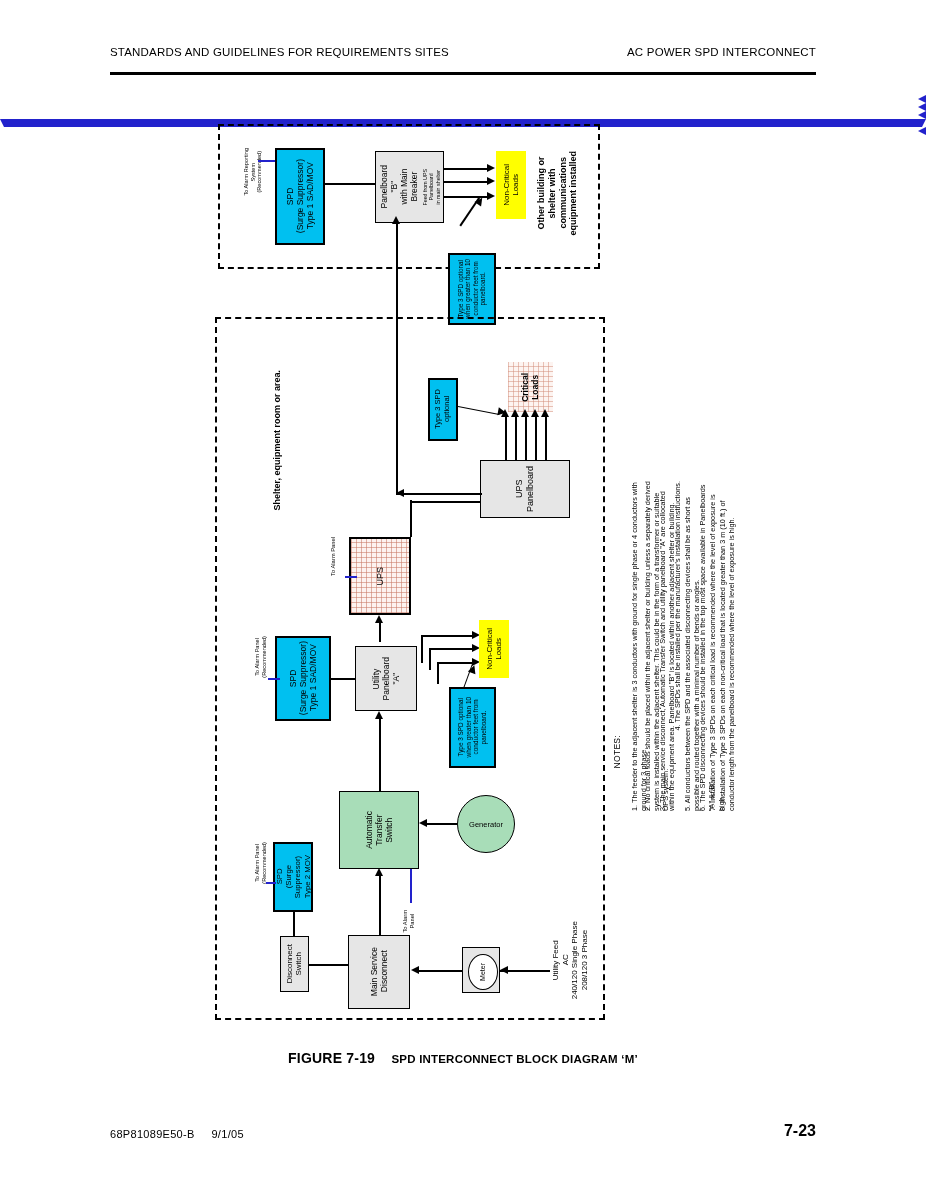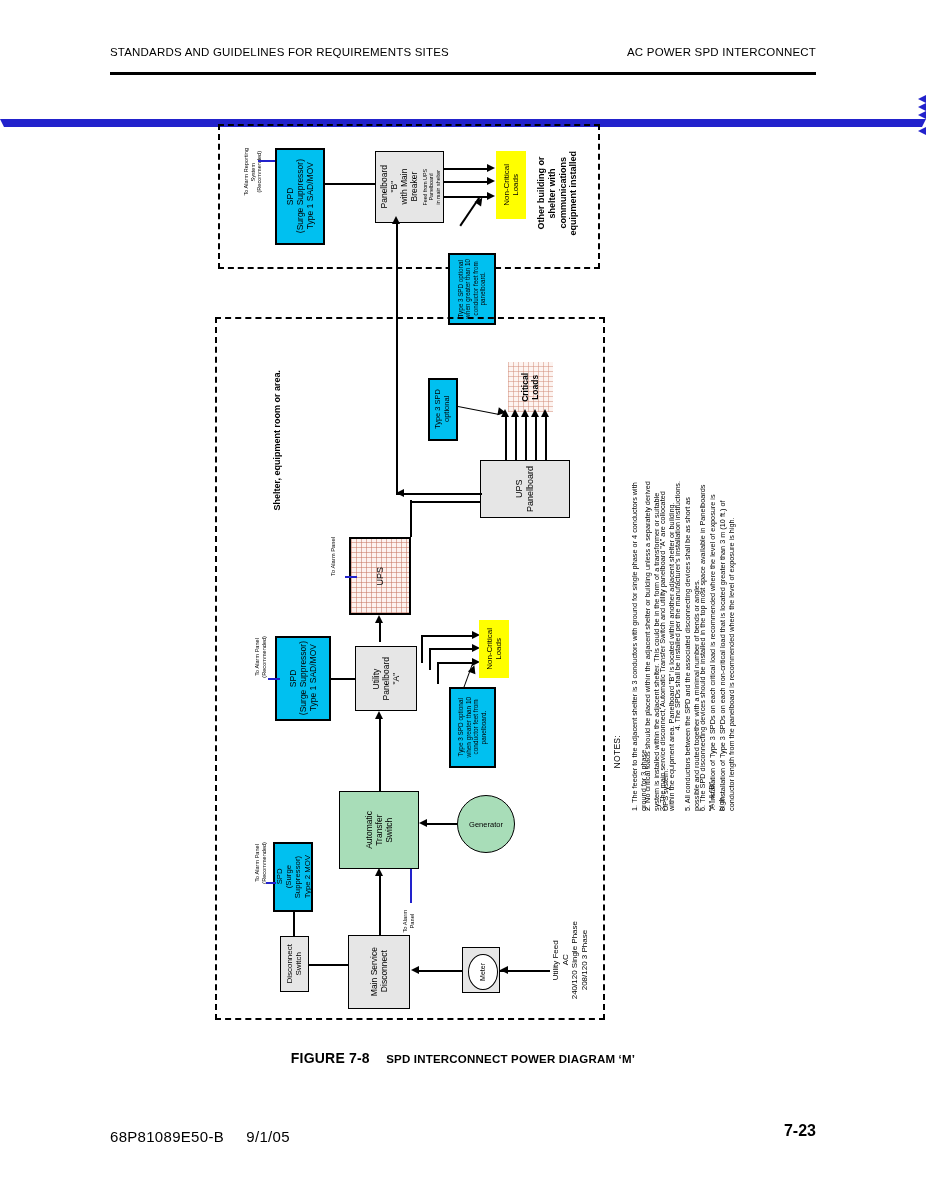--- a/index.html
+++ b/index.html
@@ -7,21 +7,21 @@
 
   
   #page-header{position:absolute;left:110px;top:46px;width:706px;height:26px;}
   .hdr-left{position:absolute;left:0;top:0;font-size:11.5px;letter-spacing:.2px;white-space:nowrap;}
   .hdr-right{position:absolute;right:0;top:0;font-size:11.5px;letter-spacing:.2px;white-space:nowrap;}
   #header-rule{position:absolute;left:110px;top:72px;width:706px;height:2.5px;background:#000;}
 
   #figure-caption{position:absolute;left:0;top:1050px;width:926px;text-align:center;font-size:14px;font-weight:bold;letter-spacing:.2px;}
   #figure-caption .sc{font-size:11.5px;}
 
-  #footer-left{position:absolute;left:110px;top:1128px;font-size:15px;letter-spacing:.3px;}
+  #footer-left{position:absolute;left:110px;top:1128px;font-size:11px;letter-spacing:.3px;}
   #footer-right{position:absolute;right:110px;top:1122px;font-size:16px;font-weight:bold;margin-left:10px;}
 
   
   #diagram{position:absolute;left:0;top:95px;width:926px;height:940px;}
 
   .dashbox{position:absolute;border:2px dashed #000;box-sizing:border-box;}
 
   
   .node{position:absolute;box-sizing:border-box;border:1.6px solid #000;
         display:flex;align-items:center;justify-content:center;}
@@ -307,23 +307,23 @@
     <div class="note" style="left:43px;">4. The SPDs shall be installed per the manufacturer's installation instructions.</div>
     <div class="note" style="left:53px;">5. All conductors between the SPD and the associated disconnecting devices shall be as short as possible and routed together with a minimal number of bends or angles.</div>
     <div class="note" style="left:68px;">6. The SPD disconnecting devices should be installed in the top most space available in Panelboards "A" &amp; "B".</div>
     <div class="note" style="left:78px;">7. Installation of Type 3 SPDs on each critical load is recommended where the level of exposure is high.</div>
     <div class="note" style="left:88px;">8. Installation of Type 3 SPDs on each non-critical load that is located greater than 3 m (10 ft.) of conductor length from the panelboard is recommended where the level of exposure is high.</div>
   </div>
 
 </div>
 
 <div id="figure-caption">
-  <span>FIGURE 7-8</span>
+  <span>FIGURE 7-19</span>
   <span>&nbsp;&nbsp;</span>
-  <span class="sc">SPD INTERCONNECT POWER DIAGRAM ‘M’</span>
+  <span class="sc">SPD INTERCONNECT BLOCK DIAGRAM ‘M’</span>
 </div>
 
 <div id="footer-left">
   <span>68P81089E50-B</span>
   <span>&nbsp;&nbsp;&nbsp;</span>
   <span>9/1/05</span>
 </div>
 <div id="footer-right">7-23</div>
 
 </body></html>

